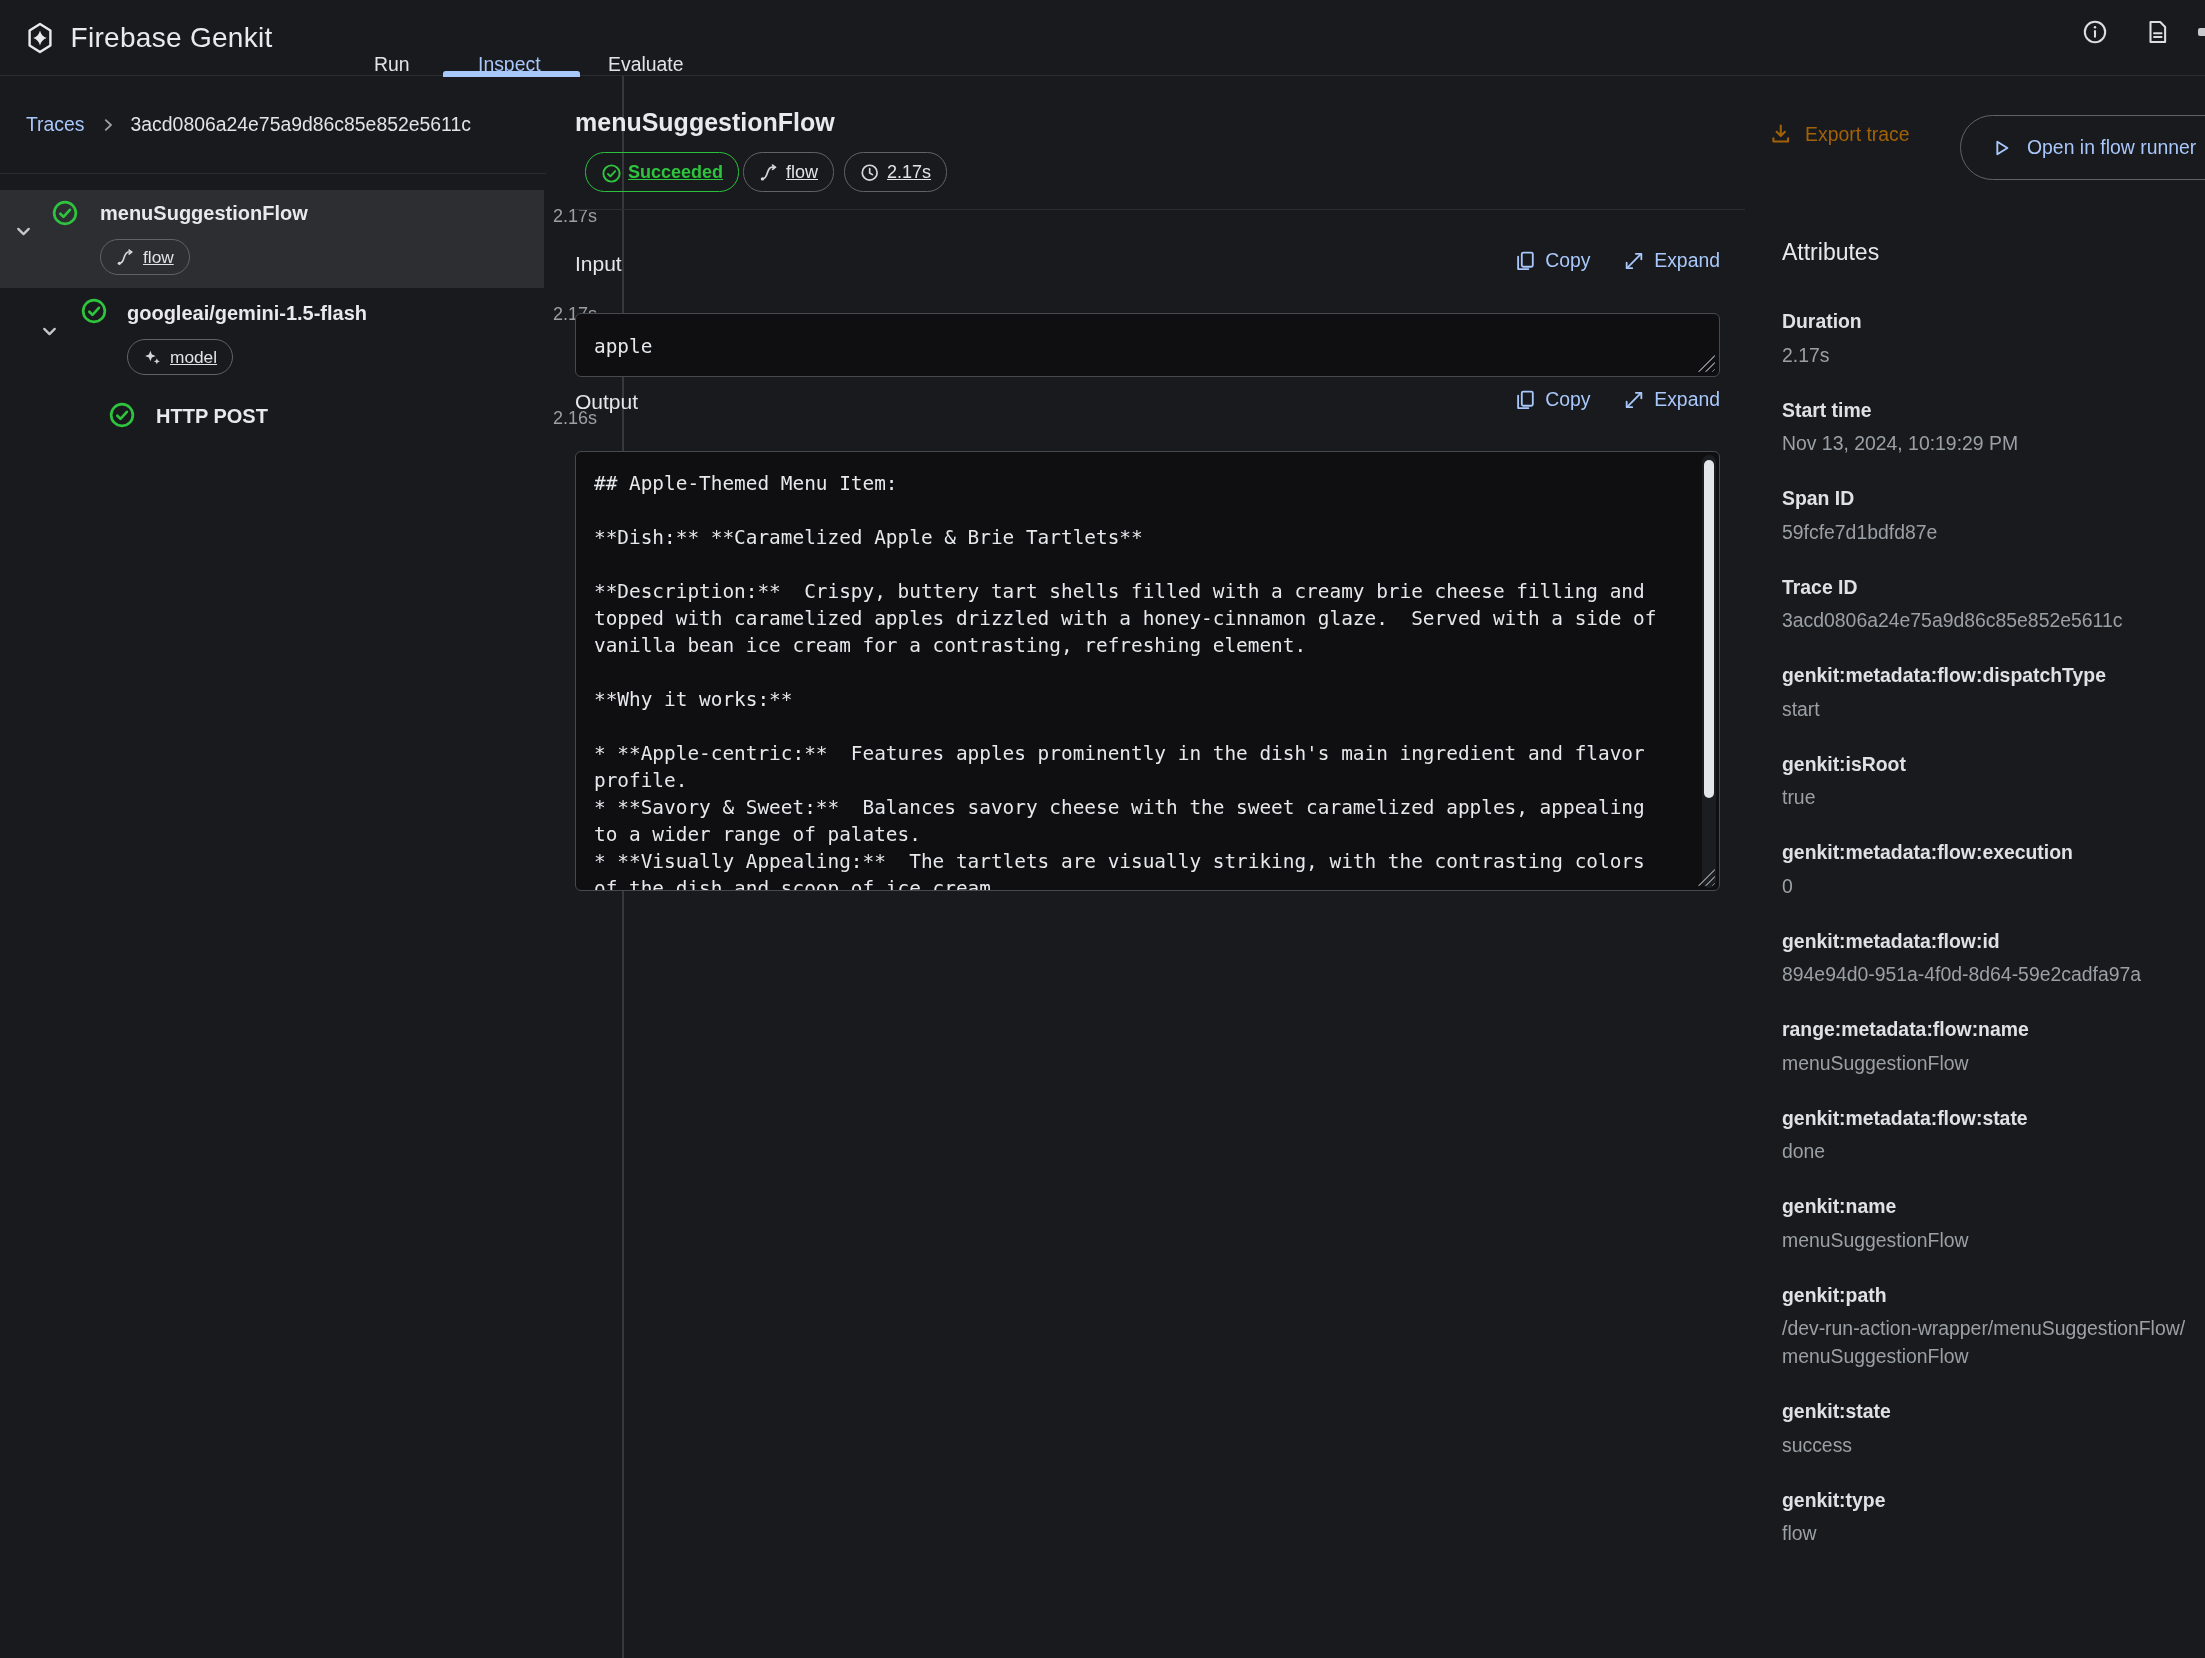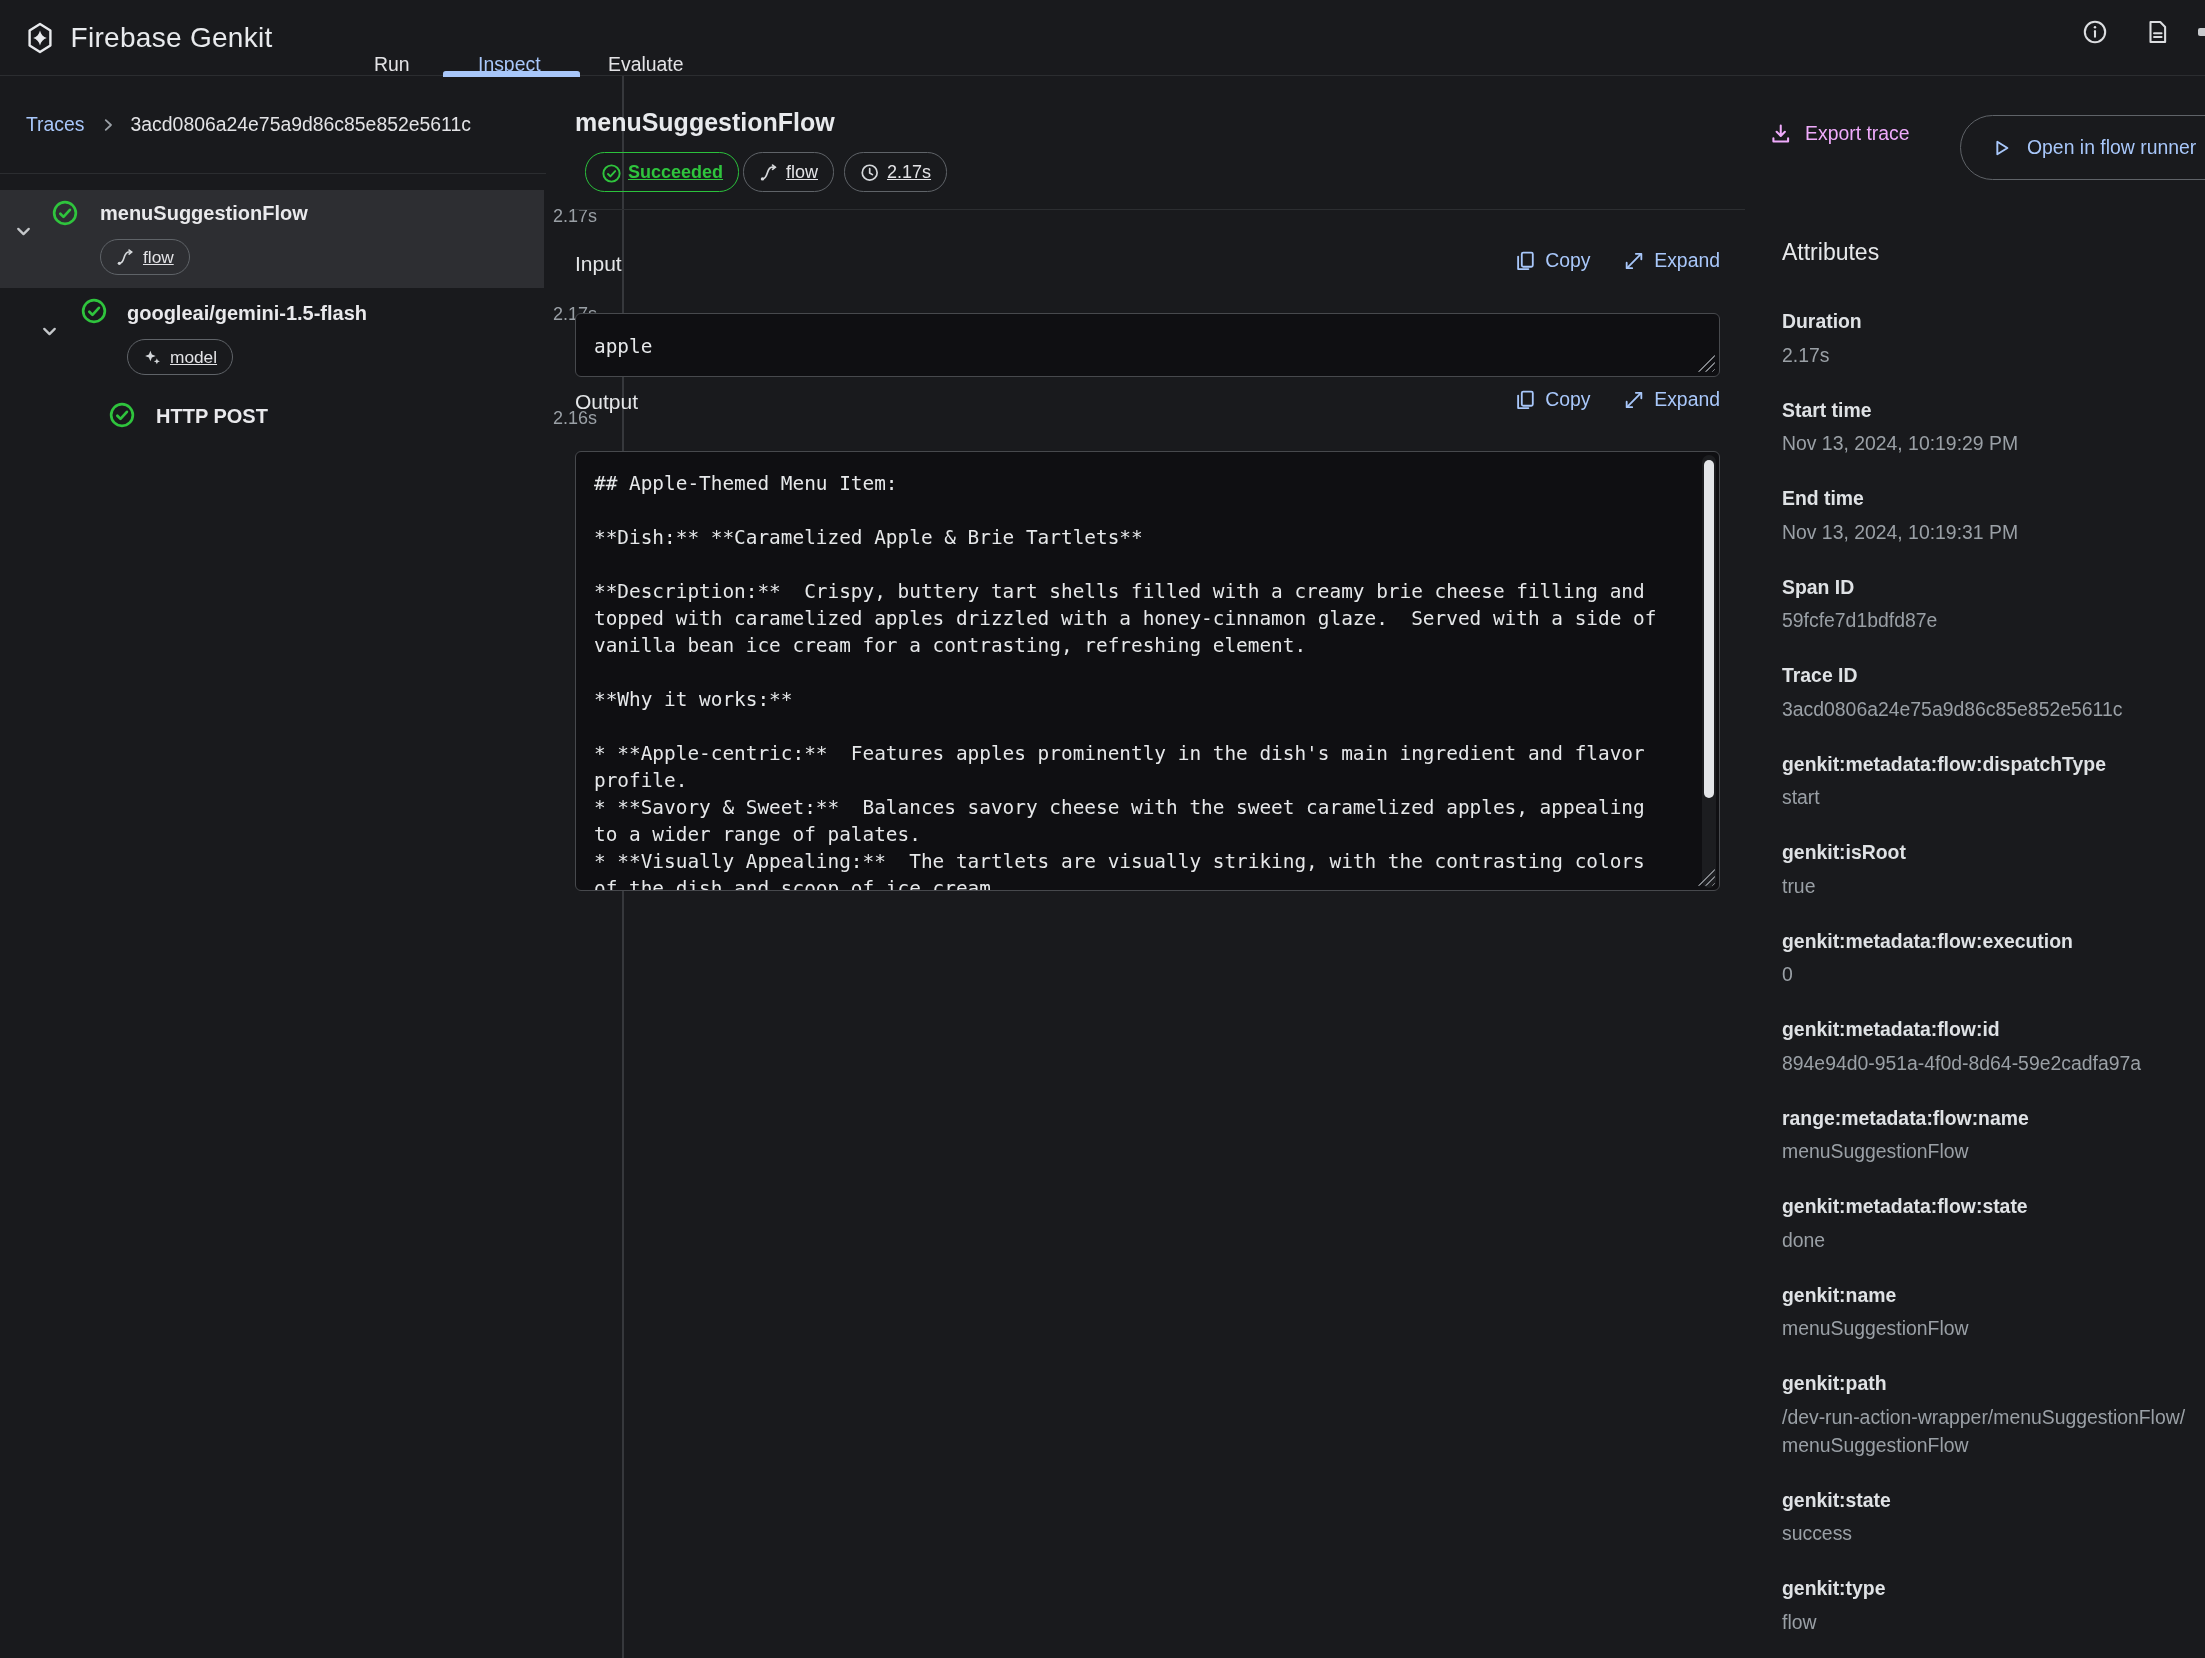--- a/index.html
+++ b/index.html
@@ -31,21 +31,21 @@
   .chip { display:inline-flex; align-items:center; gap:8.3px; height:36px; border:1.4px solid #5f6368; border-radius:19.4px; padding:0 15px; font-size:17.3px; font-weight:500; color:#e3e3e6; background:transparent;text-decoration:underline; }
   .chip .cicon { width:18.7px; height:18.7px; color:#d5d8db; }
 
   
   .detail-title { position:absolute; left:575px; top:108px; font-size:25px; font-weight:600; color:#e8eaed; }
   .chips-row .chip { position:absolute; top:152px; height:40px; font-size:18px; }
   .chip-status { left:585px; border-color:#2bc13c !important; color:#2fc43d !important; font-weight:600 !important; }
   .chip-status .cicon { color:#2fc43d; }
   .header-divider { position:absolute; left:575px; top:209px; width:1170px; height:1.4px; background:#2c2e31; }
 
-  .export-btn { position:absolute; left:1769px; top:122px; display:flex; align-items:flex-start; gap:12.5px; color:#f0abfc; font-size:19.4px; font-weight:500; cursor:pointer; }
+  .export-btn { position:absolute; left:1769px; top:122px; display:flex; align-items:flex-end; gap:12.5px; color:#a16207; font-size:19.4px; font-weight:500; cursor:pointer; }
   .export-btn .bicon { width:23.5px; height:23.5px; }
   .open-btn { position:absolute; left:1960px; top:115px; width:291px; height:65px; border:1.4px solid #5f6368; border-radius:33px; display:flex; align-items:center; gap:15px; padding-left:29px; color:#a8c7fa; font-size:19.4px; font-weight:500; cursor:pointer; }
   .open-btn .bicon { width:22px; height:22px; }
 
   .sec-label { position:absolute; left:575px; font-size:21px; font-weight:500; color:#e4e6e8; }
   .sec-actions { position:absolute; left:1454px; width:266px; display:flex; justify-content:flex-end; gap:32px; }
   .action-link { display:flex; align-items:center; gap:9.7px; color:#a8c7fa; font-size:19.4px; font-weight:500; cursor:pointer; }
   .action-link .aicon { width:22px; height:22px; }
 
   .io-box { position:absolute; left:575px; width:1145px; background:#0f0f12; border:1.4px solid #47494d; border-radius:6px; overflow:hidden; }
@@ -314,24 +314,20 @@
   <div class="attr-list">
     <div class="attr-item">
       <div class="attr-key">Duration</div>
       <div class="attr-val">2.17s</div>
     </div>
     <div class="attr-item">
       <div class="attr-key">Start time</div>
       <div class="attr-val">Nov 13, 2024, 10:19:29 PM</div>
     </div>
     <div class="attr-item">
-      <div class="attr-key">End time</div>
-      <div class="attr-val">Nov 13, 2024, 10:19:31 PM</div>
-    </div>
-    <div class="attr-item">
       <div class="attr-key">Span ID</div>
       <div class="attr-val">59fcfe7d1bdfd87e</div>
     </div>
     <div class="attr-item">
       <div class="attr-key">Trace ID</div>
       <div class="attr-val">3acd0806a24e75a9d86c85e852e5611c</div>
     </div>
     <div class="attr-item">
       <div class="attr-key">genkit:metadata:flow:dispatchType</div>
       <div class="attr-val">start</div>

